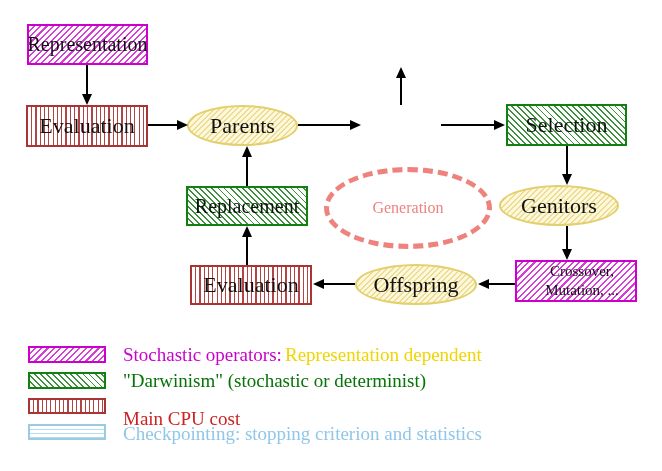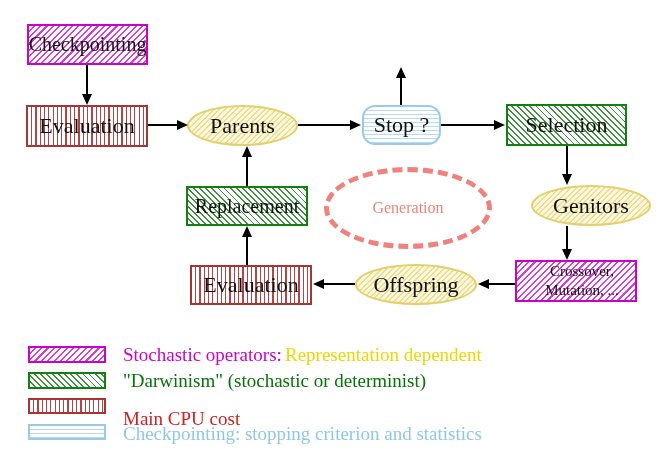--- a/index.html
+++ b/index.html
@@ -71,41 +71,38 @@
   .c-green   { color: #067306; }
   .c-red     { color: #cc2222; margin-top: 12px; }
   .c-cyan    { color: #8fc7e8; }
 </style>
 </head>
 <body>
 
 <div class="canvas">
 
   <div class="node hatch-magenta fs20" style="left:27px; top:24px; width:121px; height:41px;">
-    <span>Checkpointing</span>
+    <span>Representation</span>
   </div>
 
   <div class="node stripe-red fs22" style="left:26px; top:105px; width:122px; height:42px;">
     <span>Evaluation</span>
   </div>
 
   <div class="node ellipse-yellow fs22" style="left:187px; top:105px; width:111px; height:41px;">
     <span>Parents</span>
   </div>
 
-  <div class="node stripe-cyan rounded fs22" style="left:362px; top:105px; width:79px; height:40px;">
-    <span>Stop ?</span>
-  </div>
 
 
   <div class="node hatch-green fs22" style="left:506px; top:104px; width:121px; height:42px;">
     <span>Selection</span>
   </div>
 
-  <div class="node ellipse-yellow fs22" style="left:531px; top:185px; width:120px; height:41px;">
+  <div class="node ellipse-yellow fs22" style="left:499px; top:185px; width:120px; height:41px;">
     <span>Genitors</span>
   </div>
 
   <div class="node hatch-magenta fs15" style="left:515px; top:260px; width:122px; height:42px; flex-direction:column;">
     <span>Crossover,</span>
     <span>Mutation, ...</span>
   </div>
 
   <div class="node ellipse-yellow fs22" style="left:355px; top:264px; width:122px; height:41px;">
     <span>Offspring</span>

